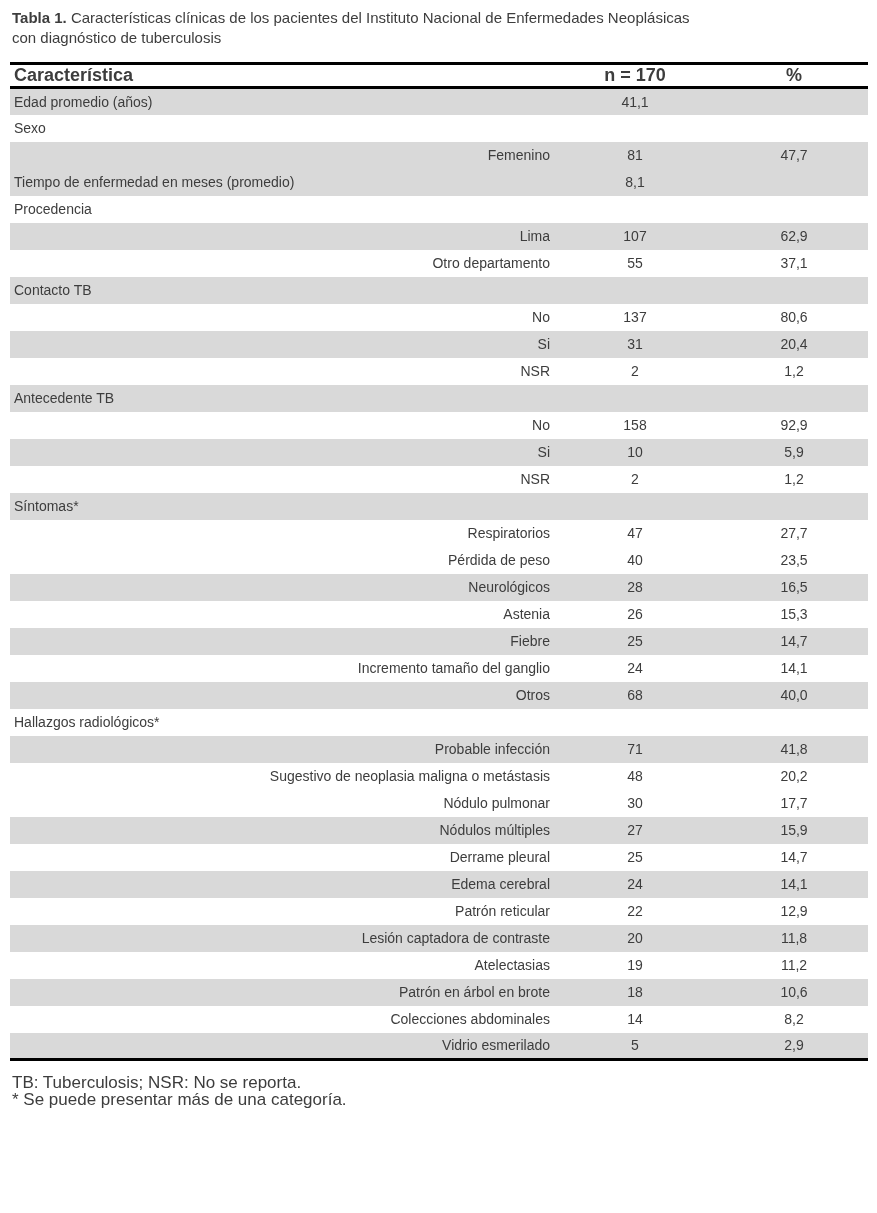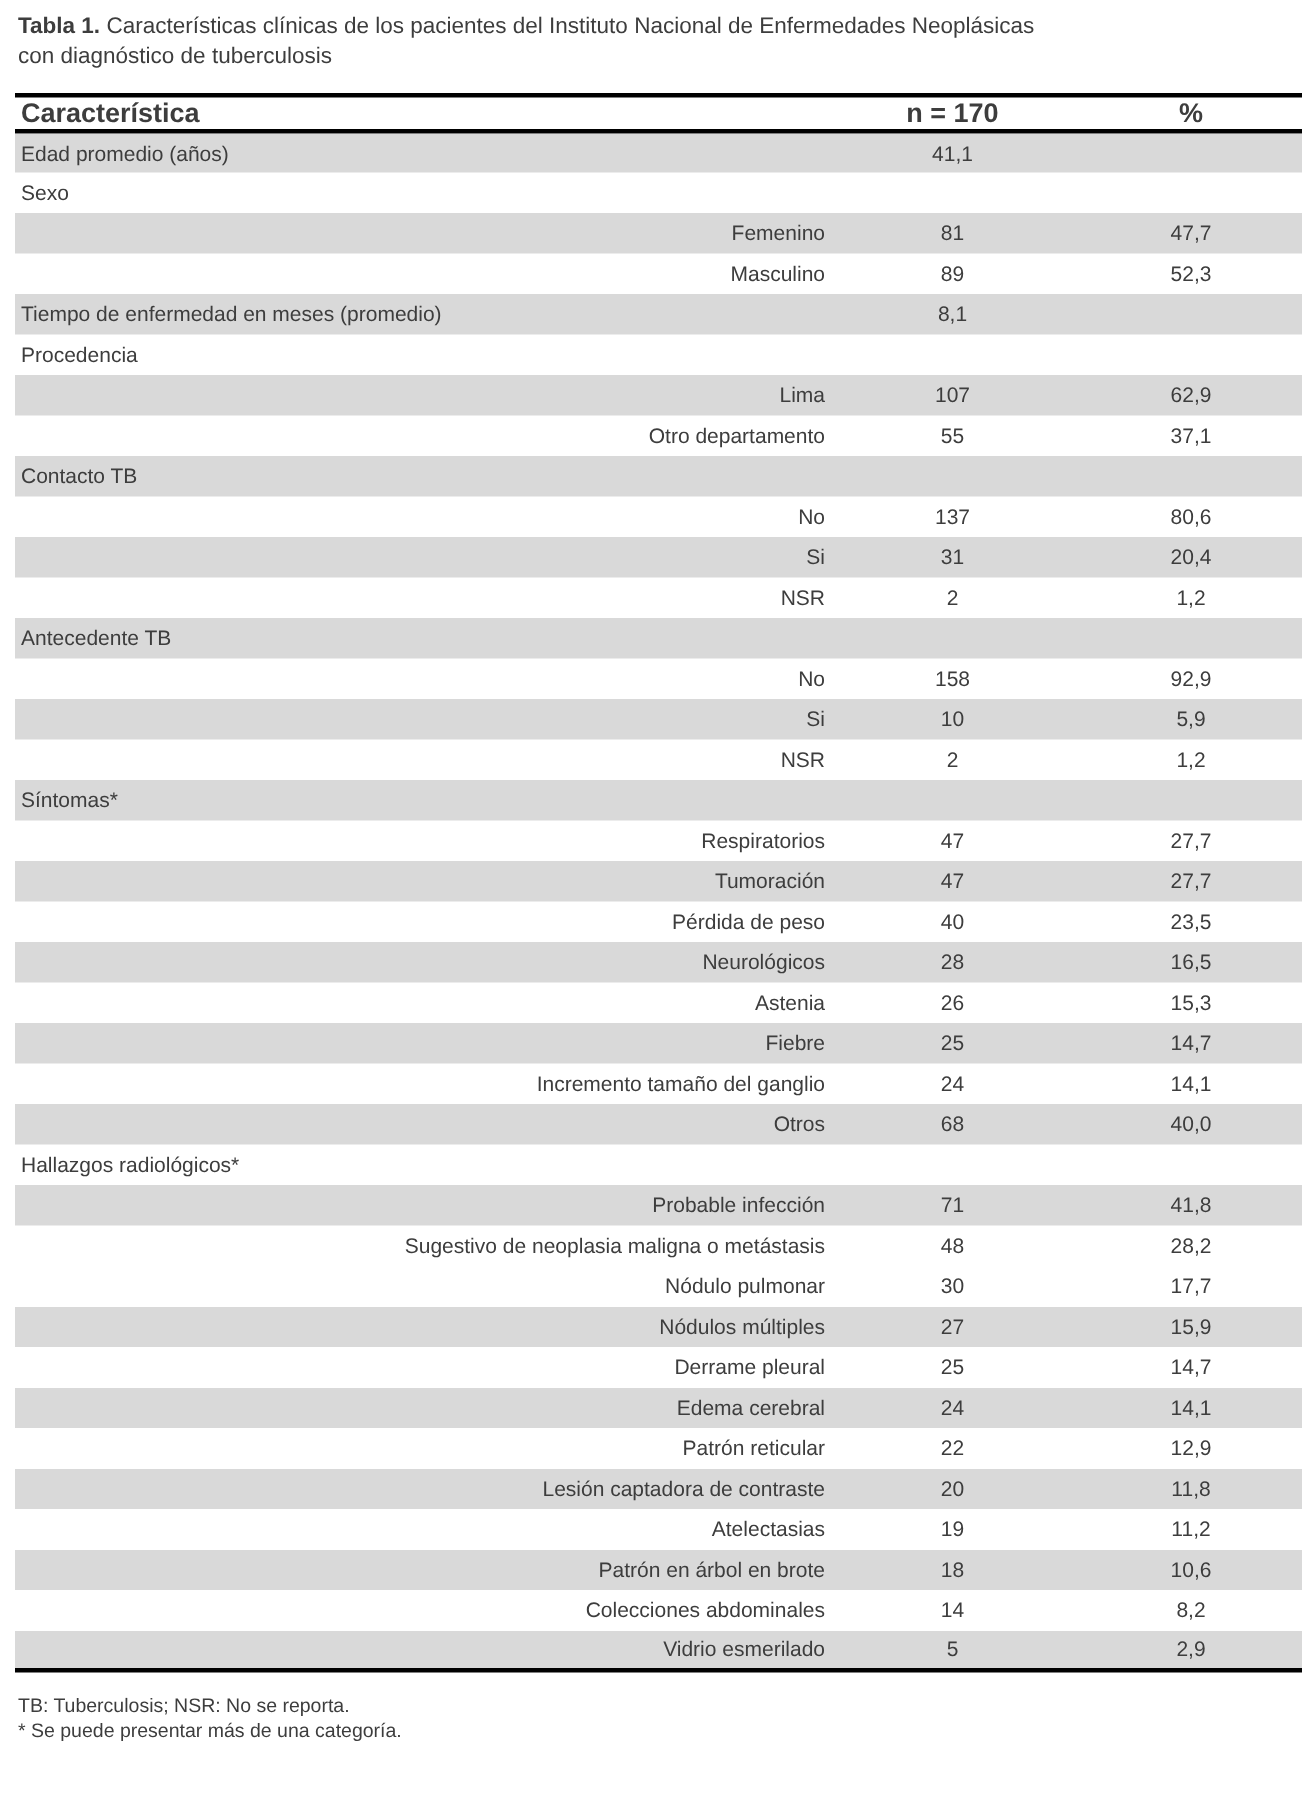--- a/index.html
+++ b/index.html
@@ -47,21 +47,21 @@
     padding: 0;
     vertical-align: middle;
     white-space: nowrap;
     overflow: hidden;
   }
   td.col-label { padding-left: 4px; }
   td.col-label.indent { padding-left: 28px; text-align: right; }
   tr.shaded { background: var(--shade, #d9d9d9); }
   .footnotes {
     margin: 13px 0 0 2px;
-    font-size: 13px;
+    font-size: 17px;
     line-height: 17px;
   }
   .footnotes p { margin: 0; }
 </style>
 </head>
 <body>
 
 <div class="page">
 
   <p class="caption"><b>Tabla 1.</b> <span>Características clínicas de los pacientes del Instituto Nacional de Enfermedades Neoplásicas con diagnóstico de tuberculosis</span></p>
@@ -88,25 +88,20 @@
         <tr>
           <td class="col-label">Sexo</td>
           <td class="col-n"></td>
           <td class="col-pct"></td>
         </tr>
         <tr class="shaded">
           <td class="col-label indent">Femenino</td>
           <td class="col-n">81</td>
           <td class="col-pct">47,7</td>
         </tr>
-        <tr>
-          <td class="col-label indent">Masculino</td>
-          <td class="col-n">89</td>
-          <td class="col-pct">52,3</td>
-        </tr>
         <tr class="shaded">
           <td class="col-label">Tiempo de enfermedad en meses (promedio)</td>
           <td class="col-n">8,1</td>
           <td class="col-pct"></td>
         </tr>
         <tr>
           <td class="col-label">Procedencia</td>
           <td class="col-n"></td>
           <td class="col-pct"></td>
         </tr>
@@ -163,25 +158,20 @@
         <tr class="shaded">
           <td class="col-label">Síntomas*</td>
           <td class="col-n"></td>
           <td class="col-pct"></td>
         </tr>
         <tr>
           <td class="col-label indent">Respiratorios</td>
           <td class="col-n">47</td>
           <td class="col-pct">27,7</td>
         </tr>
-        <tr class="shaded">
-          <td class="col-label indent">Tumoración</td>
-          <td class="col-n">47</td>
-          <td class="col-pct">27,7</td>
-        </tr>
         <tr>
           <td class="col-label indent">Pérdida de peso</td>
           <td class="col-n">40</td>
           <td class="col-pct">23,5</td>
         </tr>
         <tr class="shaded">
           <td class="col-label indent">Neurológicos</td>
           <td class="col-n">28</td>
           <td class="col-pct">16,5</td>
         </tr>
@@ -211,21 +201,21 @@
           <td class="col-pct"></td>
         </tr>
         <tr class="shaded">
           <td class="col-label indent">Probable infección</td>
           <td class="col-n">71</td>
           <td class="col-pct">41,8</td>
         </tr>
         <tr>
           <td class="col-label indent">Sugestivo de neoplasia maligna o metástasis</td>
           <td class="col-n">48</td>
-          <td class="col-pct">28,2</td>
+          <td class="col-pct">20,2</td>
         </tr>
         <tr>
           <td class="col-label indent">Nódulo pulmonar</td>
           <td class="col-n">30</td>
           <td class="col-pct">17,7</td>
         </tr>
         <tr class="shaded">
           <td class="col-label indent">Nódulos múltiples</td>
           <td class="col-n">27</td>
           <td class="col-pct">15,9</td>

